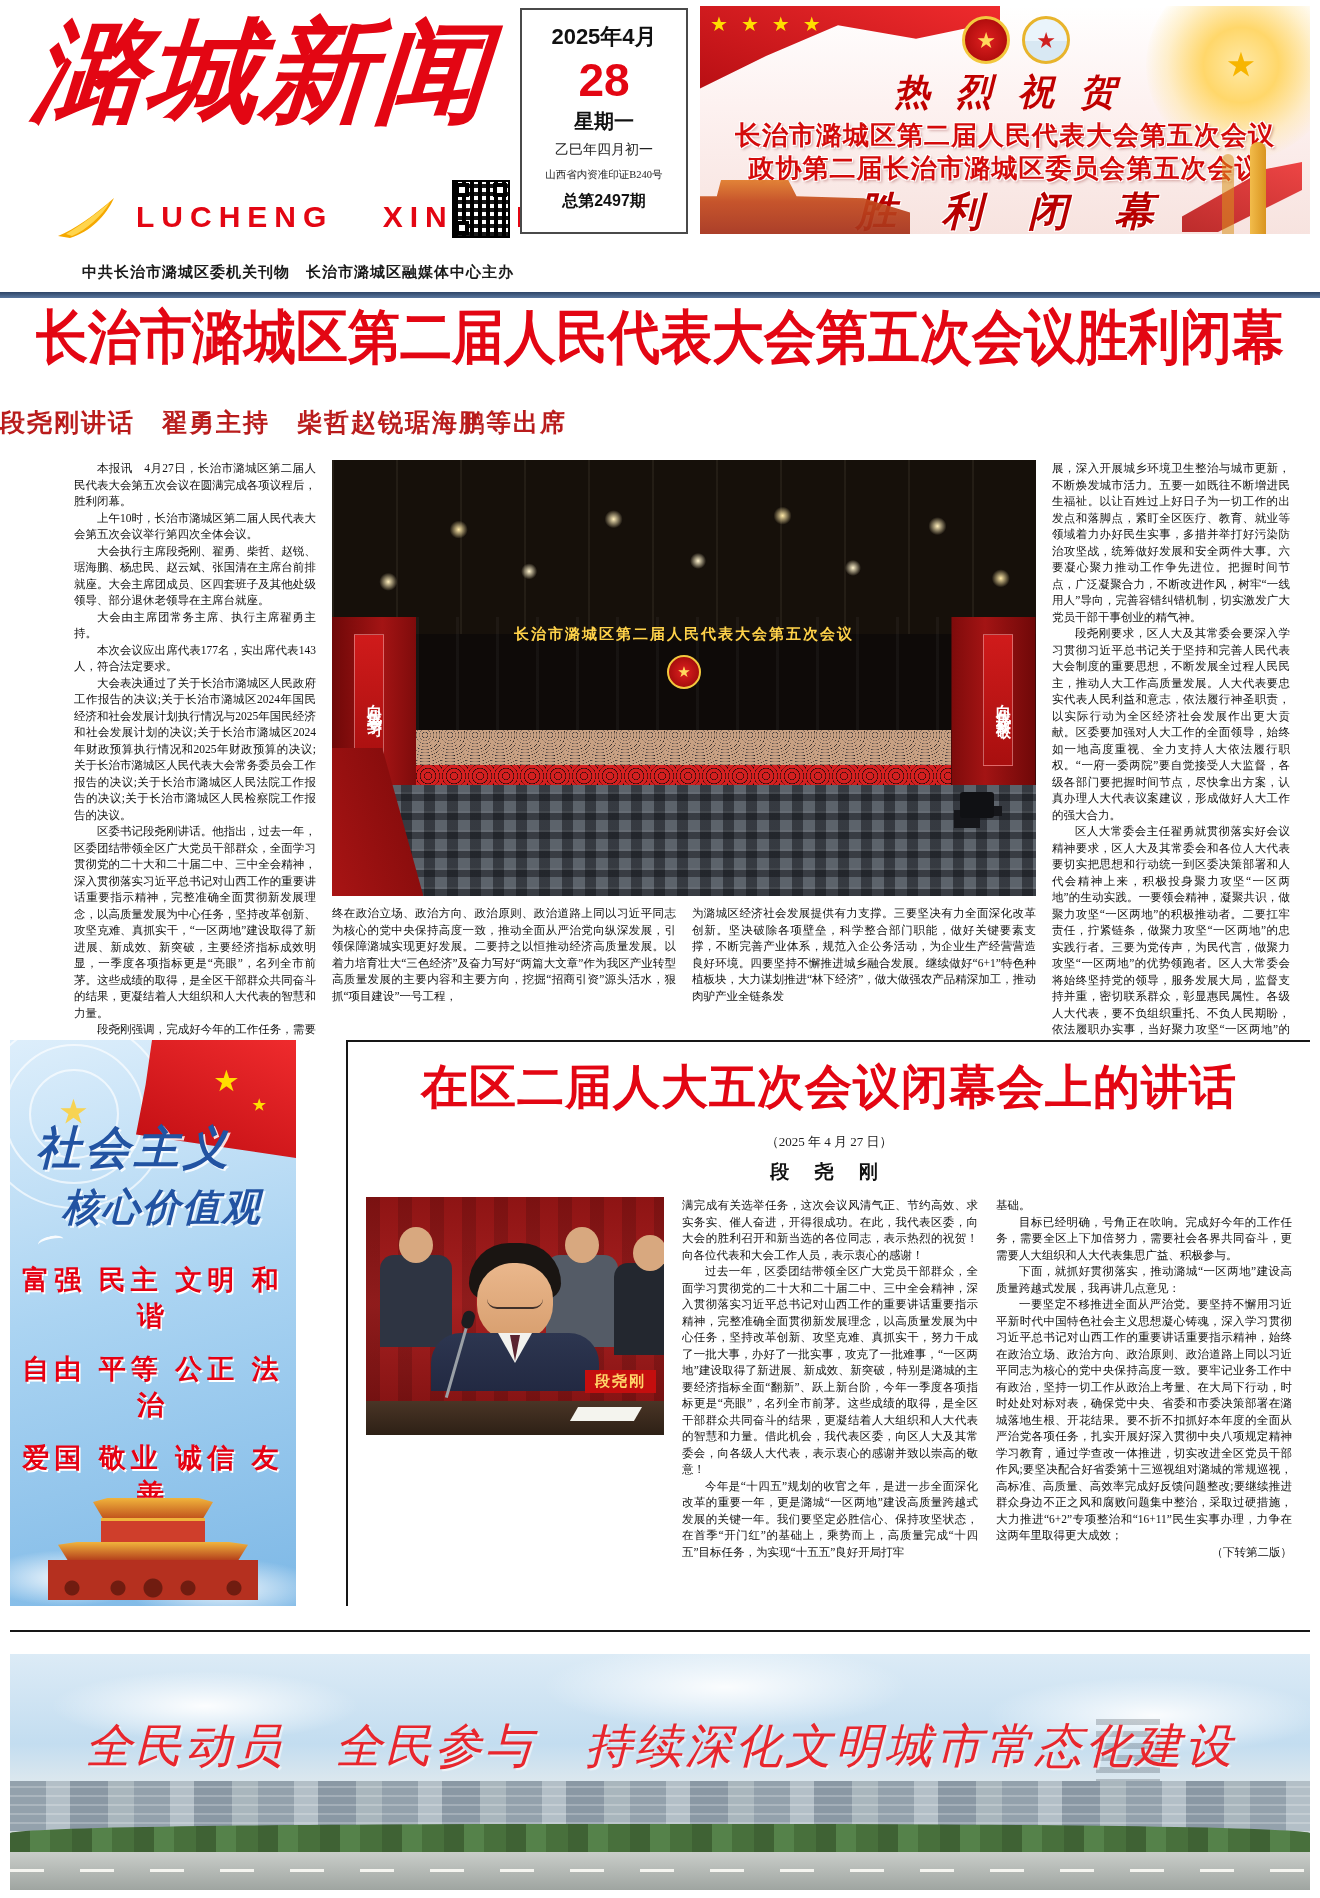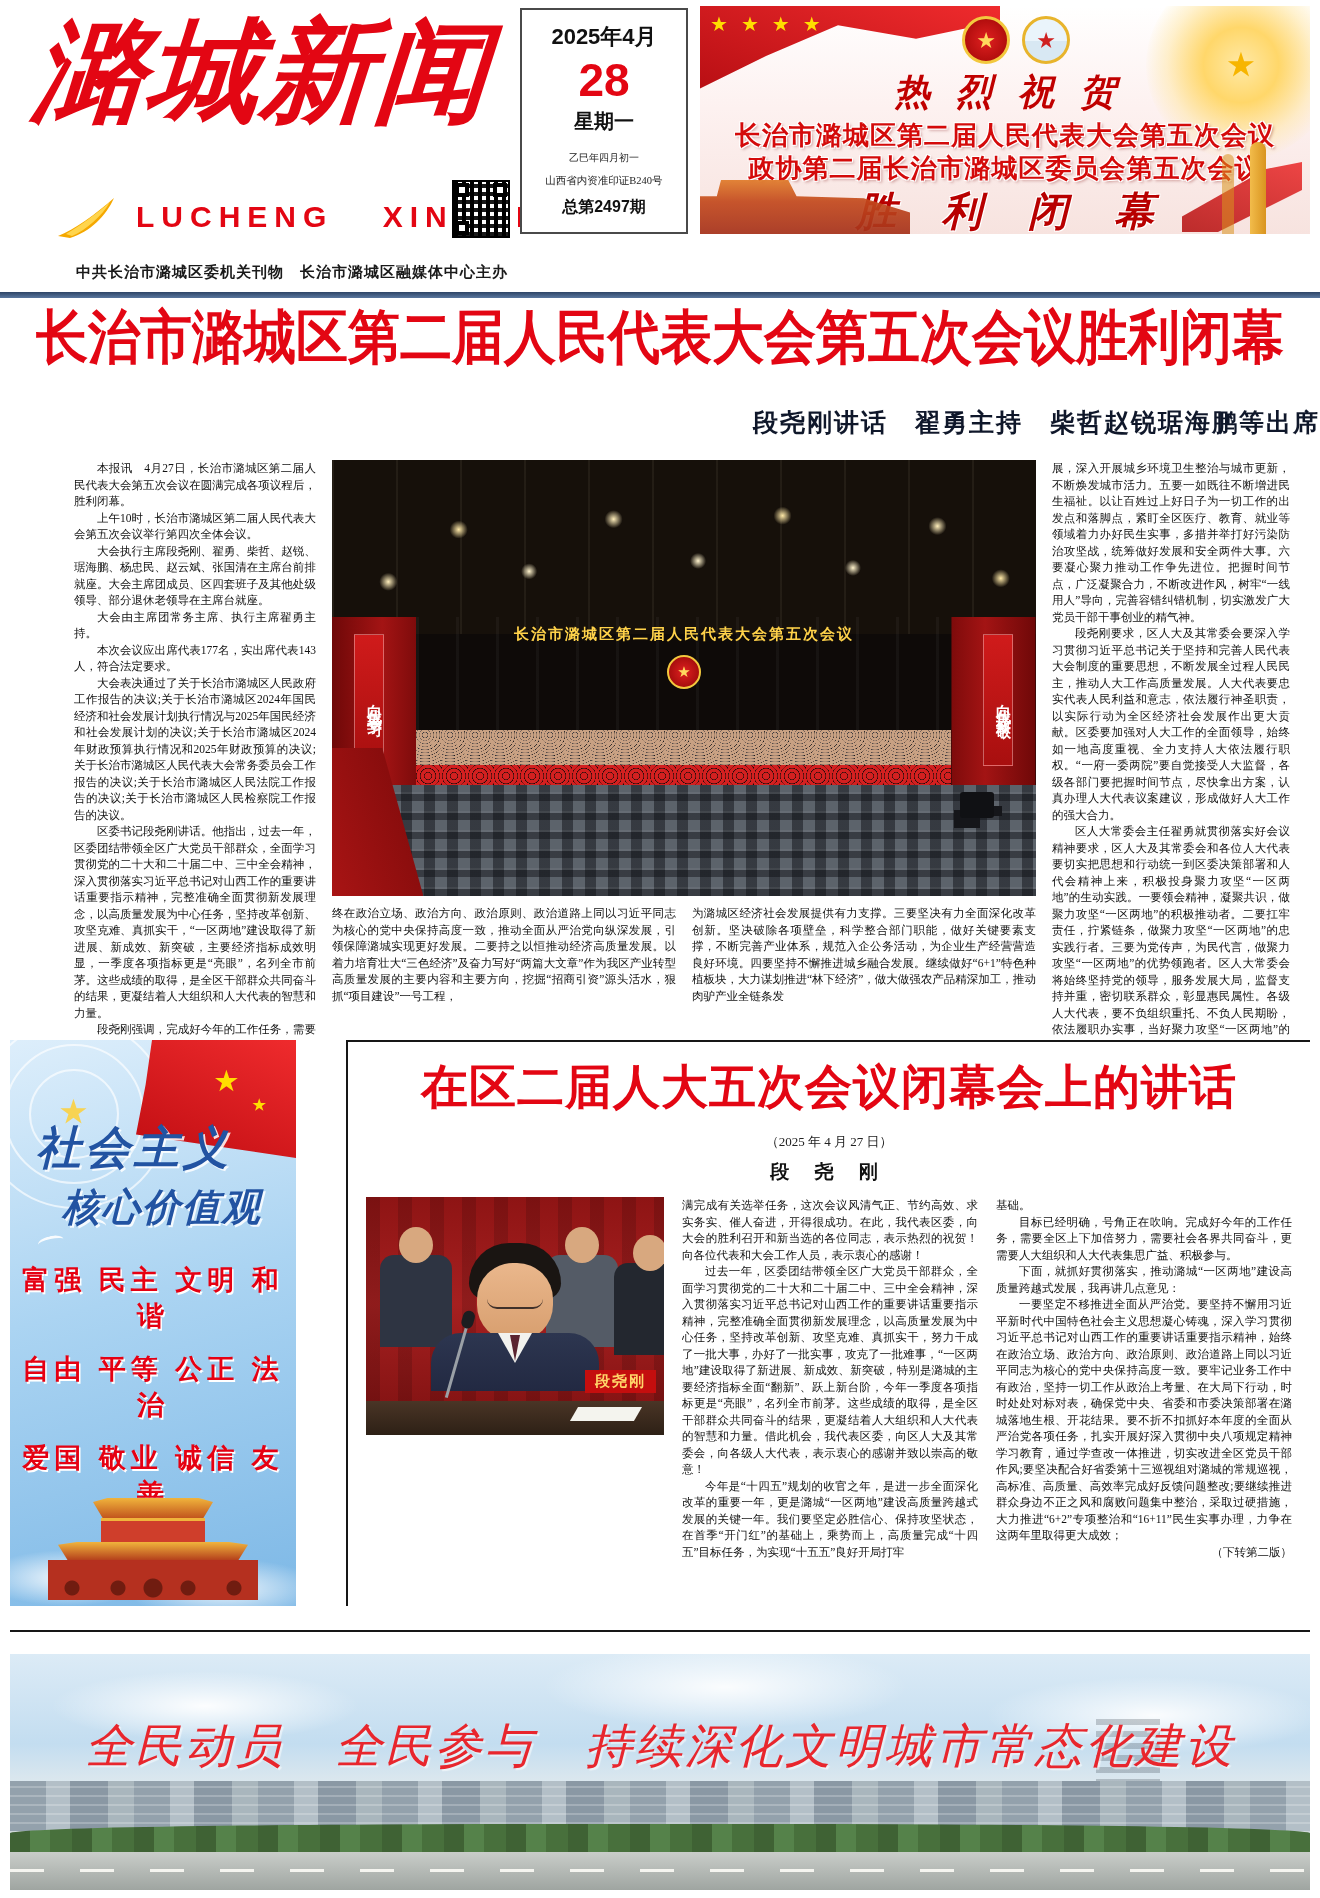--- a/index.html
+++ b/index.html
@@ -9,27 +9,27 @@
   
   .masthead { position:absolute; top:0; left:0; width:1320px; height:292px; background:#fff; }
   .paper-title { position:absolute; left:34px; top:2px; font-size:112px; line-height:1.25; font-weight:900; font-style:italic; color:#e30613; letter-spacing:2px; transform:skewX(-4deg); font-family:"Liberation Serif","DejaVu Serif",serif; }
   .logo-swoosh { position:absolute; left:56px; top:196px; width:64px; height:44px; }
   .title-en { position:absolute; left:136px; top:200px; font-size:30px; font-weight:900; color:#e30613; letter-spacing:7px; word-spacing:34px; font-family:"Liberation Sans","DejaVu Sans",sans-serif; }
   .qr { position:absolute; left:452px; top:180px; width:58px; height:58px; border:2px solid #000; background:
         repeating-linear-gradient(0deg, rgba(0,0,0,.9) 0 4px, transparent 4px 8px),
         repeating-linear-gradient(90deg, #000 0 4px, #fff 4px 8px); }
   .qr i { position:absolute; width:14px; height:14px; background:#fff; border:4px solid #000; }
   .qr i.a{ left:1px; top:1px; } .qr i.b{ right:1px; top:1px; } .qr i.c{ left:1px; bottom:1px; }
-  .publisher { position:absolute; left:76px; top:263px; font-size:15px; font-weight:700; color:#1a1a1a; letter-spacing:1px; font-family:"Liberation Sans","DejaVu Sans",sans-serif; }
+  .publisher { position:absolute; left:82px; top:263px; font-size:15px; font-weight:700; color:#1a1a1a; letter-spacing:1px; font-family:"Liberation Sans","DejaVu Sans",sans-serif; }
 
   .datebox { position:absolute; left:520px; top:8px; width:168px; height:226px; border:2px solid #4a4a4a; text-align:center; padding-top:12px; background:#fff; }
   .db-ym { font-size:22px; font-weight:900; color:#111; font-family:"Liberation Sans","DejaVu Sans",sans-serif; }
   .db-day { font-size:46px; font-weight:900; color:#e30613; line-height:1.05; margin-top:4px; font-family:"Liberation Sans","DejaVu Sans",sans-serif; }
   .db-week { font-size:20px; font-weight:900; color:#111; margin-top:4px; font-family:"Liberation Sans","DejaVu Sans",sans-serif; }
-  .db-lunar { font-size:10px; color:#222; margin-top:16px; }
+  .db-lunar { font-size:14px; color:#222; margin-top:6px; }
   .db-lic { font-size:10.5px; color:#222; margin-top:9px; }
   .db-issue { font-size:16px; font-weight:900; color:#111; margin-top:9px; font-family:"Liberation Sans","DejaVu Sans",sans-serif; }
 
   
   .congrats { position:absolute; left:700px; top:6px; width:610px; height:228px; overflow:hidden; background:linear-gradient(180deg,#ffffff 0%,#fdf1f0 45%,#f7e3df 100%); }
   .cg-flag { position:absolute; left:0; top:0; width:300px; height:96px; background:linear-gradient(200deg,#ef2b2d,#b50d12); clip-path:polygon(0 0,100% 0,100% 16%,72% 34%,46% 20%,22% 52%,0 86%); }
   .cg-stars { position:absolute; left:10px; top:6px; color:#ffde00; font-size:20px; letter-spacing:4px; }
   .cg-glow { position:absolute; right:-26px; top:-36px; width:190px; height:190px; border-radius:50%;
              background:radial-gradient(circle,#ffe9a6 0%,#ffd76a 28%,rgba(255,231,166,.55) 55%,rgba(255,231,166,0) 72%); }
   .cg-glow b { position:absolute; left:50%; top:50%; transform:translate(-50%,-52%); color:#f7b500; font-size:30px; }
@@ -42,21 +42,21 @@
   .cg-l4 { position:absolute; top:178px; width:100%; text-align:center; font-size:40px; font-weight:900; font-style:italic; color:#b80000; letter-spacing:46px; text-indent:46px;
            text-shadow:-1px -1px 0 #fff,1px -1px 0 #fff,-1px 1px 0 #fff,1px 1px 0 #fff; }
   .cg-tam { position:absolute; left:0; bottom:0; width:210px; height:54px; background:linear-gradient(180deg,#e07a28 0%,#c2481c 40%,#a5311a 100%); clip-path:polygon(0 100%,0 30%,8% 30%,10% 0,42% 0,46% 30%,78% 34%,100% 60%,100% 100%); opacity:.92; }
   .cg-hua { position:absolute; right:44px; bottom:0; width:16px; height:92px; border-radius:8px 8px 0 0; background:linear-gradient(90deg,#f2bc4b,#d9941f); box-shadow:-30px 10px 0 -2px rgba(217,148,31,.55); }
   .cg-ribbon { position:absolute; right:8px; bottom:2px; width:120px; height:70px; background:linear-gradient(200deg,rgba(235,40,40,.85),rgba(178,12,12,.85)); clip-path:polygon(100% 0,100% 40%,30% 100%,0 100%,0 78%,70% 10%); }
 
   .rule-main { position:absolute; left:0; top:292px; width:1320px; height:6px; background:linear-gradient(180deg,#2d4466,#5a779f); }
 
   
   .headline { position:absolute; top:303px; left:0; width:1320px; text-align:center; font-size:52px; font-weight:900; color:#e30613; letter-spacing:0px; font-family:"Liberation Sans","DejaVu Sans",sans-serif; transform:scaleY(1.12); }
-  .subheadline { position:absolute; top:406px; left:0; width:1320px; text-align:right; font-size:25px; font-weight:900; color:#0f172a; letter-spacing:2px; font-family:"Liberation Sans","DejaVu Sans",sans-serif;padding-left:14px; }
+  .subheadline { position:absolute; top:406px; left:0; width:1320px; text-align:left; font-size:25px; font-weight:900; color:#b91c1c; letter-spacing:2px; font-family:"Liberation Sans","DejaVu Sans",sans-serif; }
 
   .bodygrid { position:absolute; top:460px; left:30px; width:1260px; height:578px; display:flex; gap:16px; }
   .bcol { font-size:11.5px; line-height:16.5px; color:#111; text-align:justify; overflow:hidden; }
   .bcol p { text-indent:2em; }
   .cont p:first-child { text-indent:0; }
   .col-left { width:256px; height:575px;margin-left:44px; }
   .col-right { width:252px; height:575px; }
   .col-center { width:704px; }
   .midrow { display:flex; gap:16px; margin-top:9px; }
   .midrow .bcol { width:344px; height:108px; }

